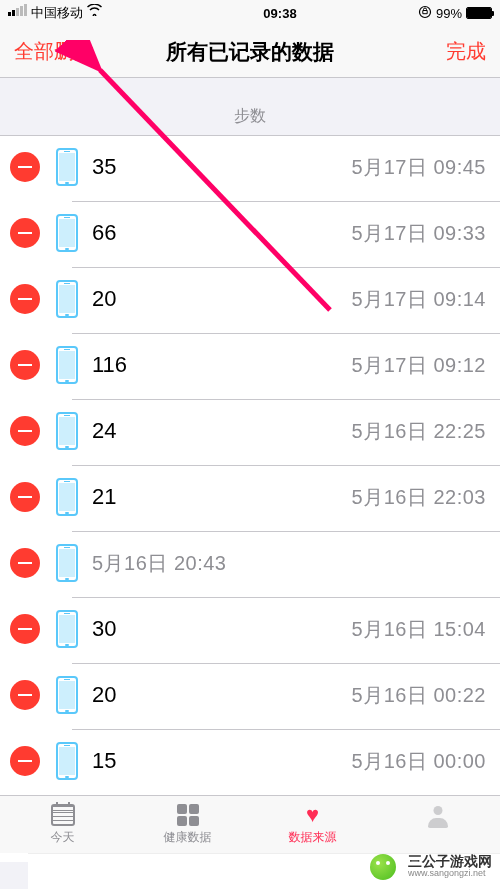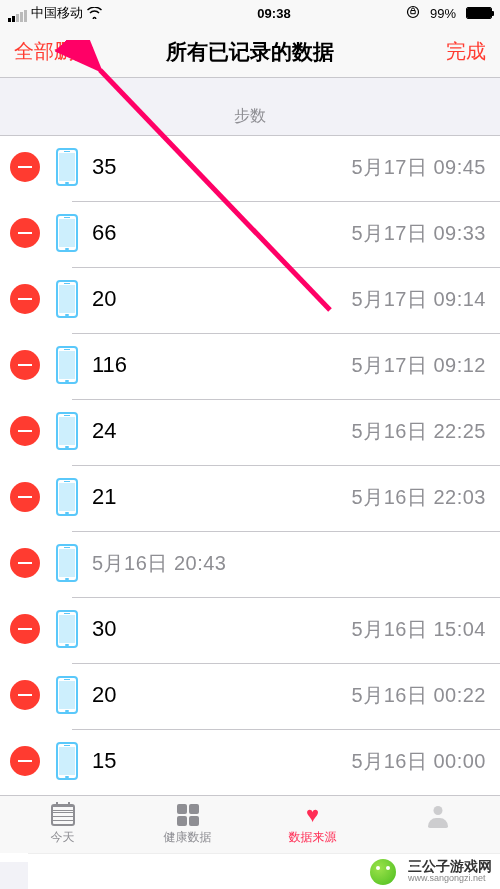--- a/index.html
+++ b/index.html
@@ -14,29 +14,29 @@
     .status-bar {
       height: 26px;
       background: #f8f8f8;
       display: flex;
       align-items: center;
       justify-content: space-between;
       padding: 0 8px;
       font-size: 13px;
       color: #000;
     }
-    .status-left { display: flex; align-items: flex-end; gap: 4px; }
+    .status-left { display: flex; align-items: flex-start; gap: 4px; }
     .signal-bars { display: flex; align-items: flex-end; gap: 1px; }
     .bar { width: 3px; background: #bbb; }
     .bar.b1 { height: 4px; background:#000; }
     .bar.b2 { height: 6px; background:#000; }
     .bar.b3 { height: 8px; }
     .bar.b4 { height: 10px; }
     .bar.b5 { height: 12px; }
-    .status-right { display: flex; align-items: center; gap: 10px; }
+    .status-right { display: flex; align-items: center; gap: 4px; }
     .battery-icon {
       width: 26px; height: 12px; border: 1px solid #000; border-radius: 2px;
       position: relative;
     }
     .battery-icon::after {
       content:""; position:absolute; right:-3px; top:3px; width:2px; height:5px;
       background:#000; border-radius:0 1px 1px 0;
     }
     .battery-fill { background:#000; height:100%; width:99%; border-radius:1px; }
     .nav-bar {
@@ -176,21 +176,21 @@
       position: absolute;
       pointer-events: none;
       z-index: 50;
     }
     .watermark {
       position: absolute;
       left: 0; right: 0; bottom: 0;
       height: 36px;
       background: #fff;
       display: flex;
-      align-items: center;
+      align-items: flex-start;
       justify-content: flex-end;
       padding: 0 8px;
       gap: 12px;
       border-top: 1px solid #eee;
       margin-left: 28px;
     }
     .wm-logo {
       width: 26px; height: 26px; border-radius: 50%;
       background: radial-gradient(circle at 35% 35%, #9be24a, #4bbd1f);
       position: relative;

